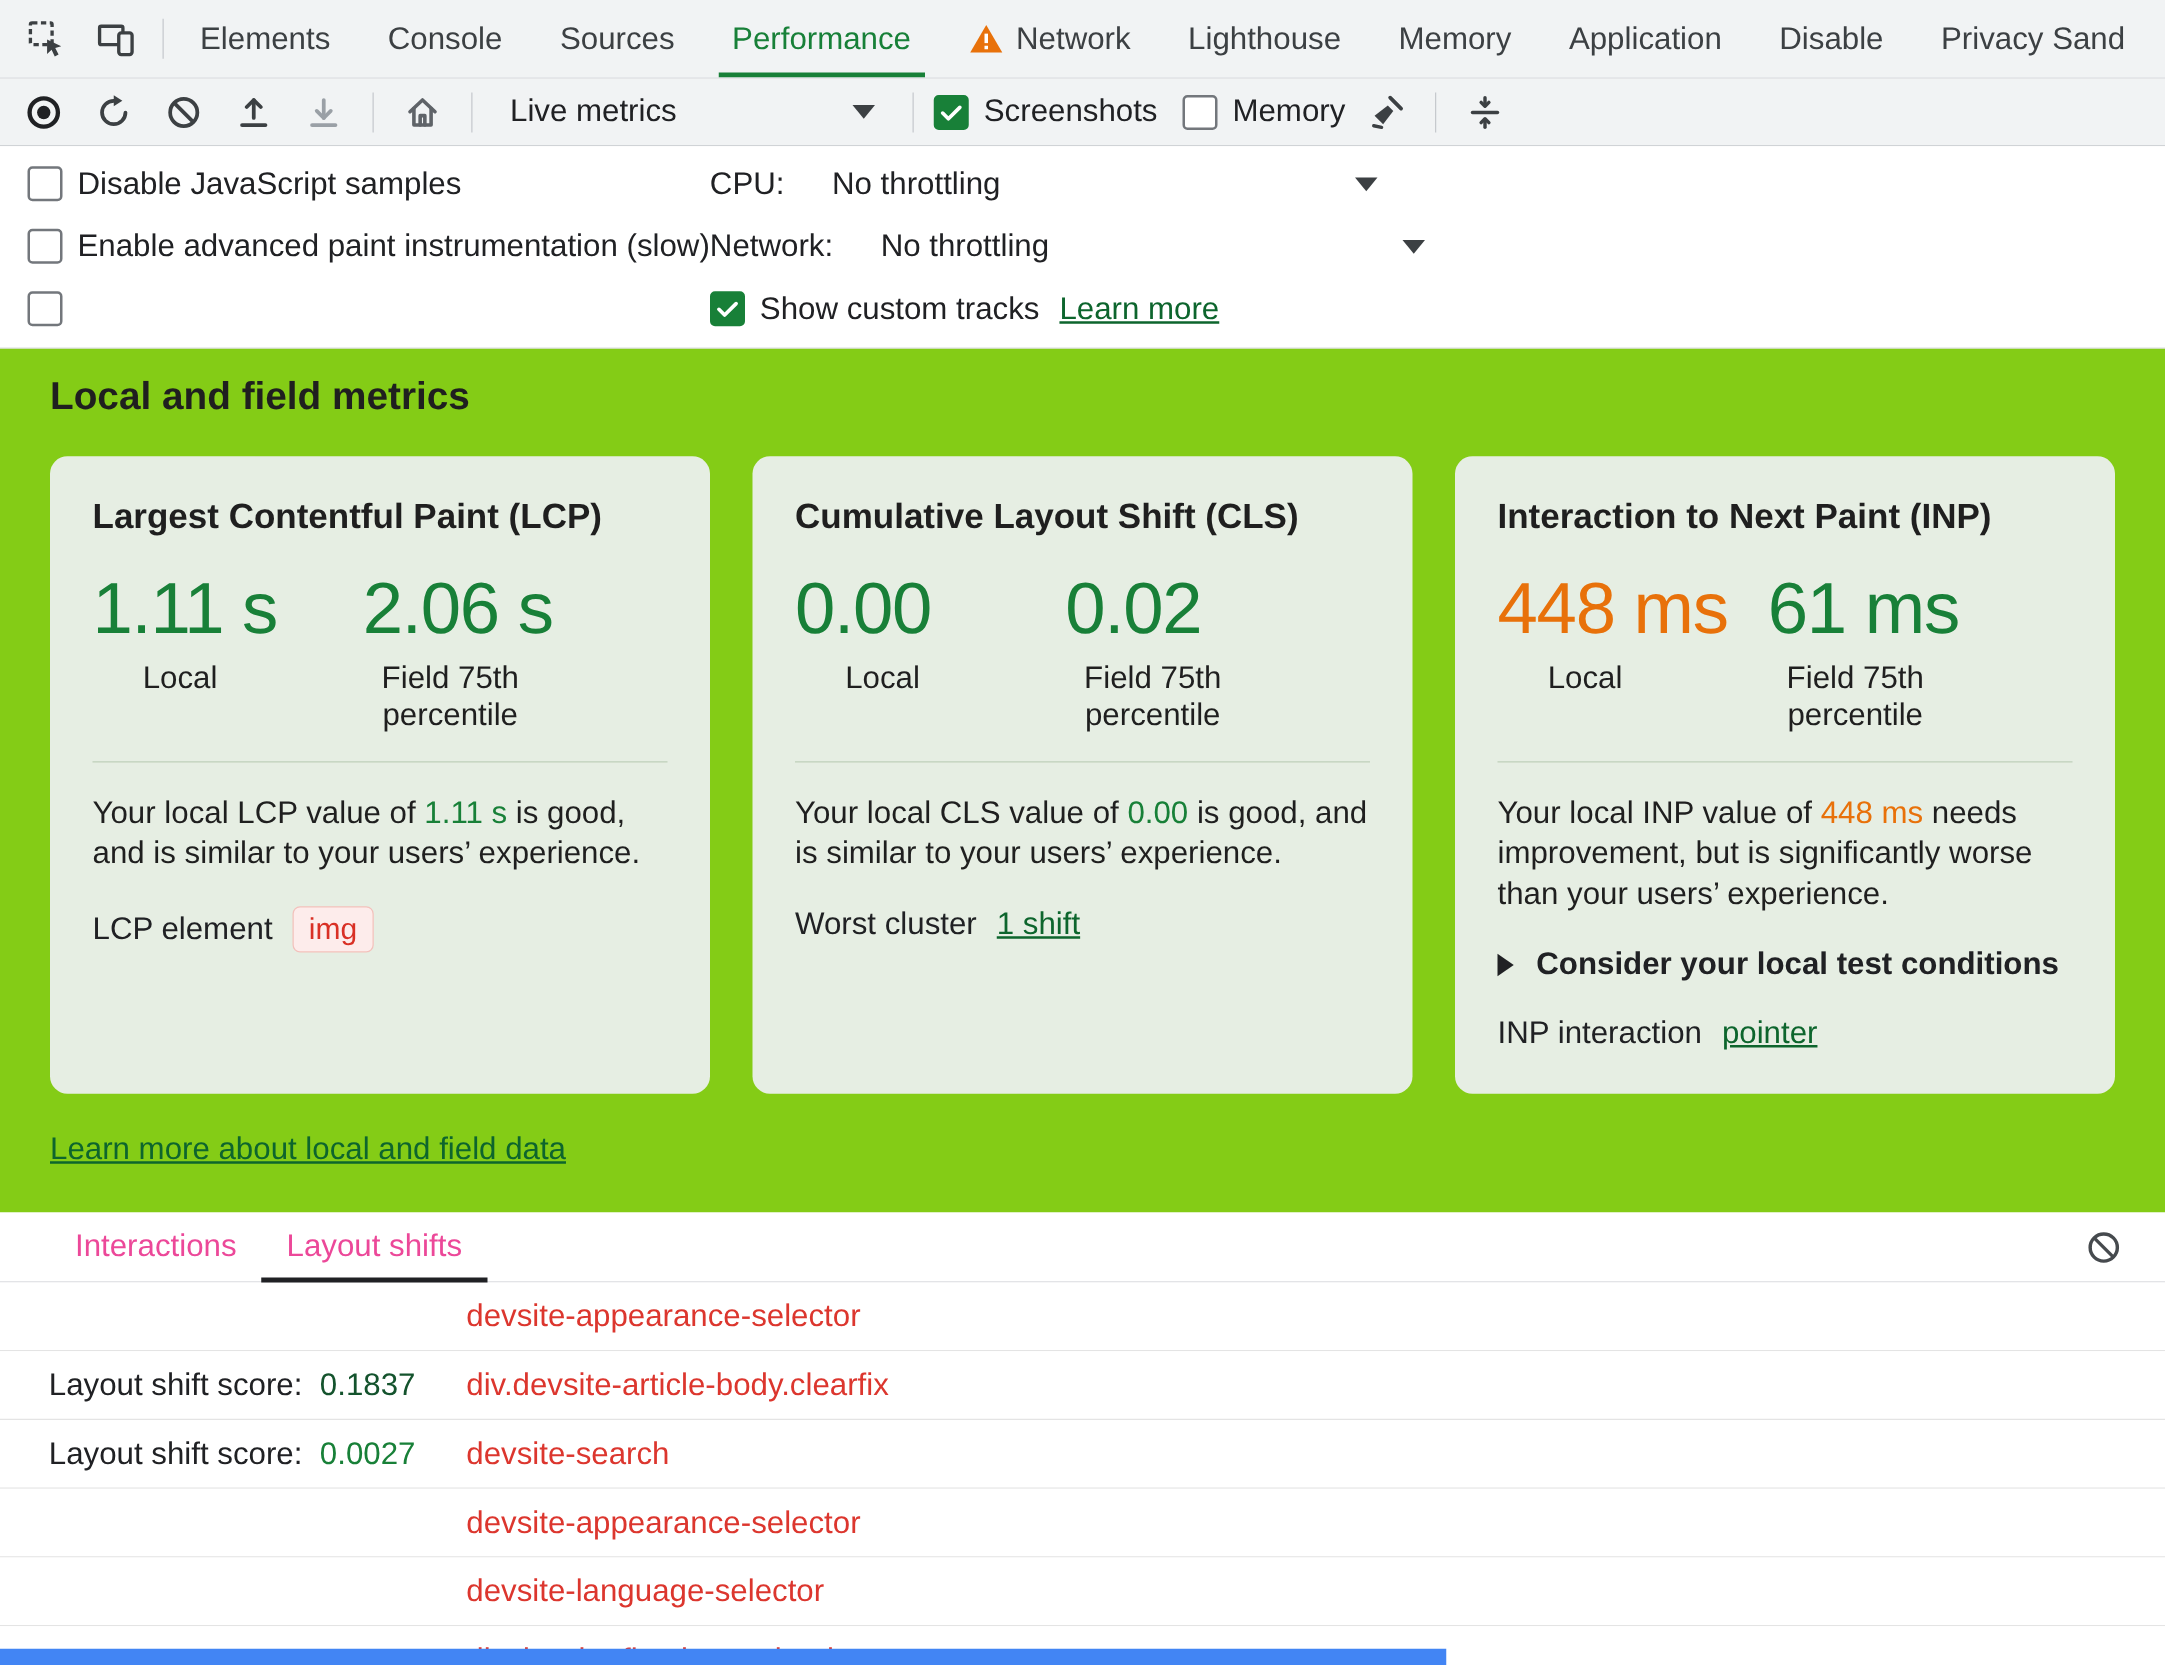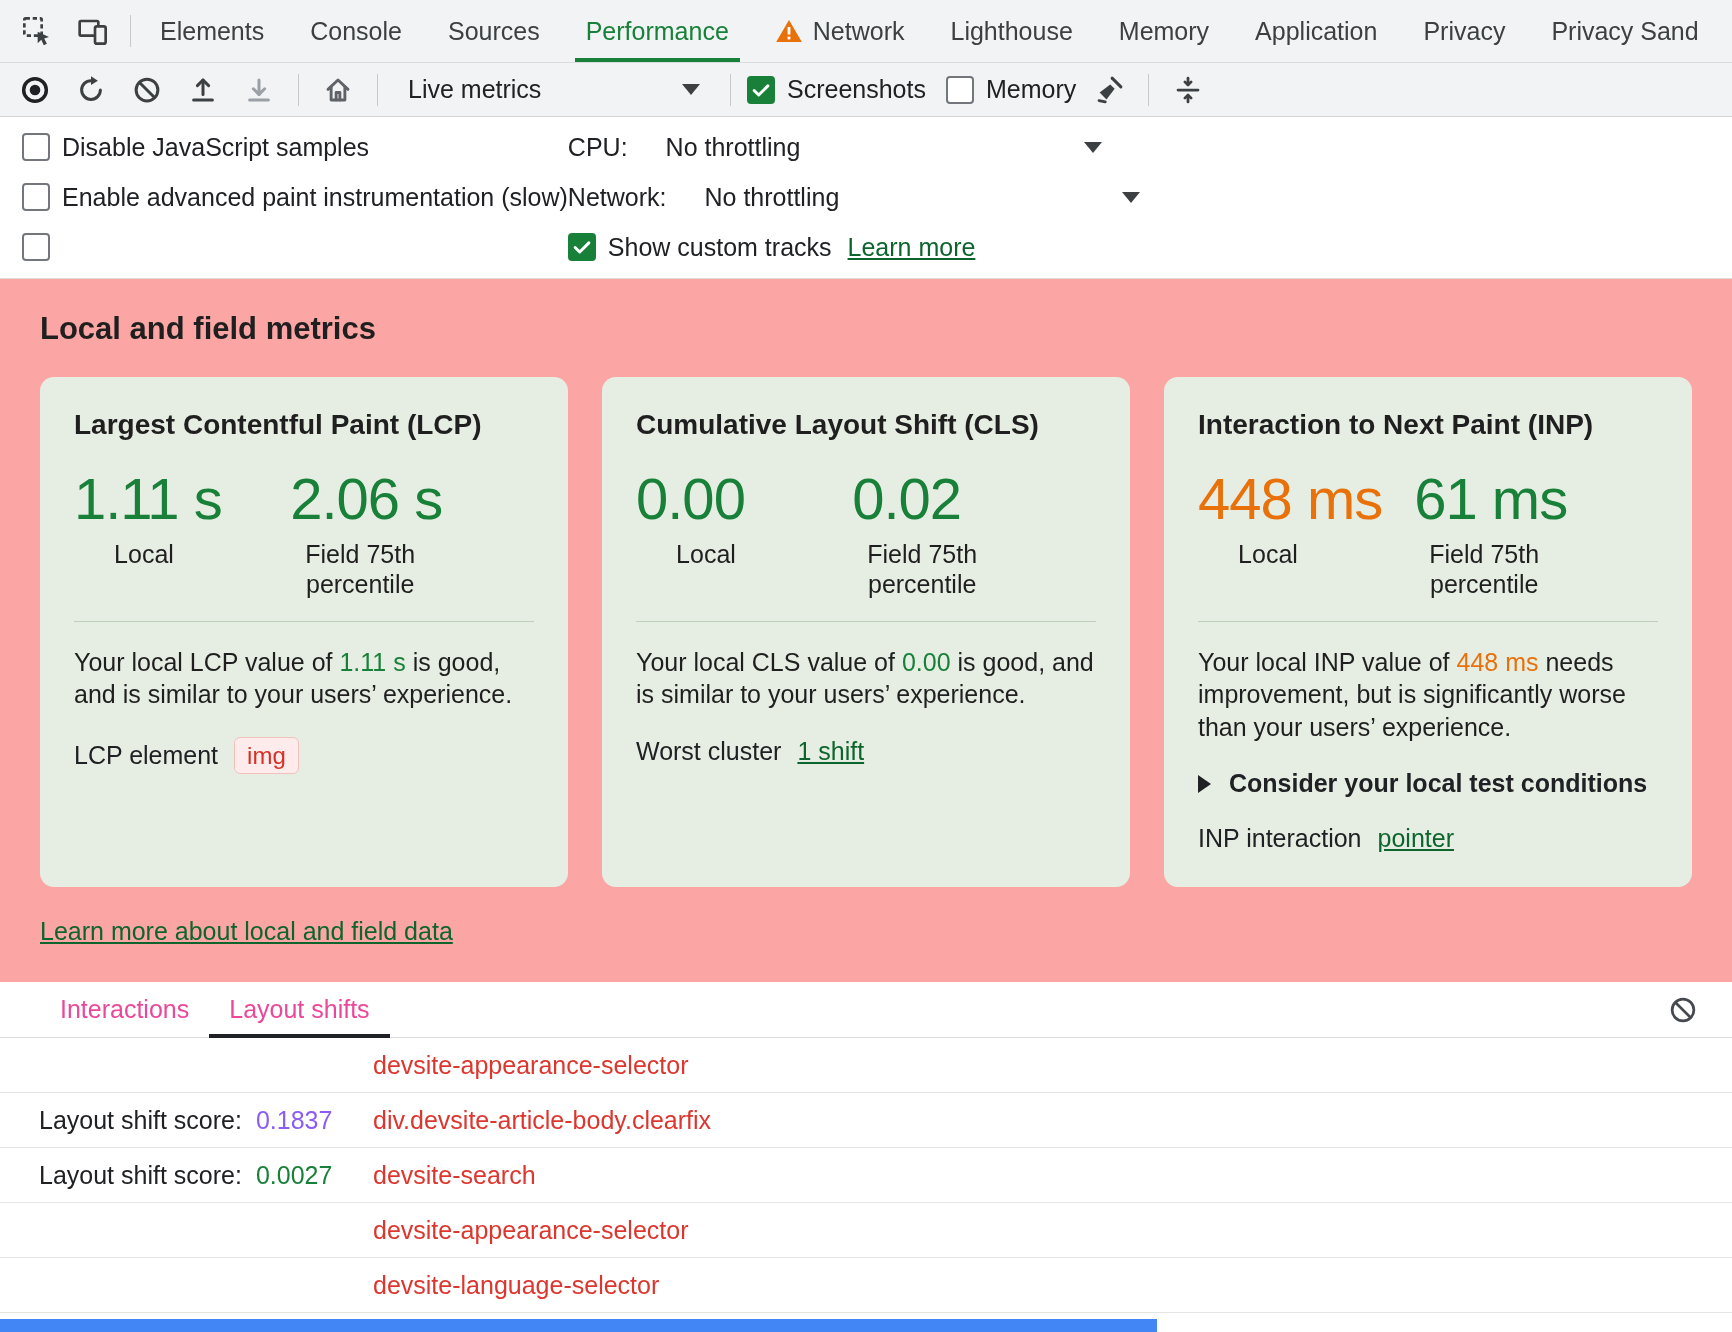--- a/index.html
+++ b/index.html
@@ -61,21 +61,21 @@
   .settings-left .check { height:50px; padding-left:22px; }
   .settings-right { width:560px; display:flex; flex-direction:column; padding-right:0; }
   .settings-right .srow { position:relative; display:flex; align-items:center; height:50px; gap:16px; }
   .srow .lbl { white-space:nowrap; }
   .srow .val { margin-left:22px; white-space:nowrap; }
   .srow .dd-arrow.cpu-arrow { position:absolute; right:26px; }
   .srow .dd-arrow.net-arrow { position:absolute; right:-12px; }
   .green-link { color:#0d652d; text-decoration:underline; }
 
   
-  .metrics { background:#fca5a5; padding:24px 40px 36px; }
+  .metrics { background:#84cc16; padding:12px 40px 36px; }
   .metrics h1 { font-size:31px; font-weight:700; margin:8px 0 30px; color:#1f1f1f; }
   .cards { display:grid; grid-template-columns:repeat(3,1fr); gap:34px; }
   .card { background:#e6eee3; border-radius:14px; padding:32px 34px 34px; min-height:470px; }
   .card h2 { font-size:28px; font-weight:700; margin-bottom:28px; color:#1f1f1f; }
   .vals { display:flex; }
   .vcol { display:flex; flex-direction:column; }
   .vcol.local { width:47%; flex:none; }
   .vcol.field { flex:1; }
   .num { font-size:58px; line-height:1.05; letter-spacing:-1px; font-weight:400; }
   .vlabel { font-size:25px; margin-top:9px; max-width:140px; line-height:1.2; color:#1f1f1f;text-align:center; }
@@ -154,21 +154,21 @@
     <div class="tab">
         <span>Lighthouse</span>
       </div>
     <div class="tab">
         <span>Memory</span>
       </div>
     <div class="tab">
         <span>Application</span>
       </div>
     <div class="tab">
-        <span>Privacy</span>
+        <span>Disable</span>
       </div>
     <div class="tab">
         <span>Privacy Sand</span>
       </div>
   </nav>
 </header>
 
 <div class="toolbar">
   <button class="icon-btn">
     <svg width="32" height="32" viewBox="0 0 24 24">
@@ -379,21 +379,21 @@
     <div class="ls-score">
       <span class="ls-score-label"></span>
       <span class="ls-score-val"></span>
     </div>
     <a class="ls-el">devsite-appearance-selector</a>
   </div>
 
   <div class="ls-row">
     <div class="ls-score">
       <span class="ls-score-label">Layout shift score:</span>
-      <span class="ls-score-val" style="color: #8b5cf6;">0.1837</span>
+      <span class="ls-score-val" style="color: #14532d;">0.1837</span>
     </div>
     <a class="ls-el">div.devsite-article-body.clearfix</a>
   </div>
 
   <div class="ls-row">
     <div class="ls-score">
       <span class="ls-score-label">Layout shift score:</span>
       <span class="ls-score-val" style="color: rgb(24, 128, 56);">0.0027</span>
     </div>
     <a class="ls-el">devsite-search</a>

